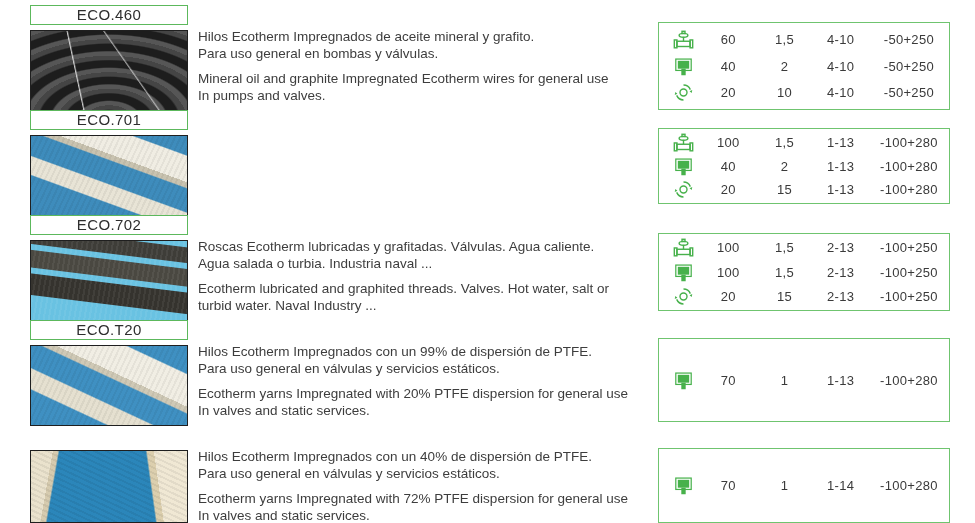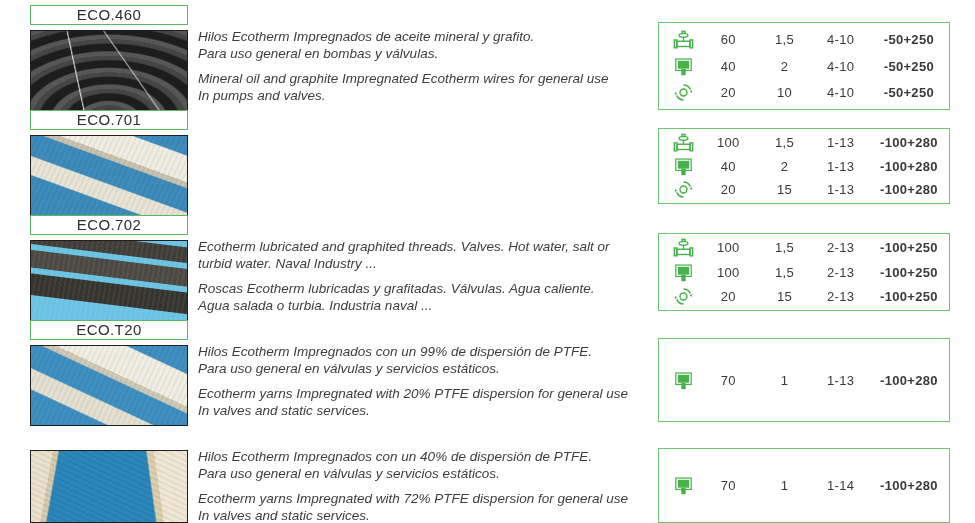--- a/index.html
+++ b/index.html
@@ -33,30 +33,30 @@
       linear-gradient(205deg, transparent 18%, #f1eee4 19% 40%, #cfc9b6 40% 44%, transparent 45%),
       linear-gradient(205deg, transparent 62%, #e5e0d0 63% 76%, transparent 77%),
       #3f90c2;}
   .p5{background:
       repeating-linear-gradient(25deg, rgba(0,0,0,.06) 0 2px, transparent 2px 5px),
       linear-gradient(100deg, #eae2cd 0 13%, #d6cbaf 13% 16%, transparent 17%),
       linear-gradient(262deg, #f0e8d4 0 20%, #dccfae 20% 24%, transparent 25%),
       #2b86ba;}
 
   .desc{position:absolute;left:170px;top:23px;width:460px;color:#3d3d3d;
-        font-style:italic;font-size:13.5px;line-height:17px;}
+        font-size:13.5px;line-height:17px;}
   .desc p{margin:0 0 8px;white-space:pre-line;}
 
   .table{position:absolute;left:630px;width:292px;border:1.5px solid #6fc46f;background:#fff;
          display:flex;flex-direction:column;justify-content:space-evenly;box-sizing:border-box;}
   .srow{display:flex;align-items:center;}
   .sicon{width:34px;margin-left:14px;color:#47b14b;display:flex;align-items:center;}
   .sicon svg{width:21px;height:21px;}
   .sval{width:70px;text-align:center;font-size:13px;color:#3a3a3a;letter-spacing:.3px;}
-  .sval.temp{width:100px;font-weight:bold;}
+  .sval.temp{width:100px;}
   .defs{position:absolute;width:0;height:0;overflow:hidden;}
 </style>
 </head>
 <body>
 
 <svg class="defs" aria-hidden="true">
   <symbol id="sym-valve" viewBox="0 0 24 24">
     <g fill="none" stroke="currentColor" stroke-width="1.6">
       <rect x="4.5" y="14" width="15" height="6"></rect>
       <rect x="1.5" y="12.5" width="3" height="9"></rect>
@@ -175,24 +175,24 @@
       </div>
     </div>
   </section>
 
   <section class="sec" style="top:215px">
     <div class="code-box">
       <span>ECO.702</span>
     </div>
     <div class="photo p3" title="Dark graphited braided packing coils on light blue background"></div>
     <div class="desc">
+      <p>Roscas Ecotherm lubricadas y grafitadas. Válvulas. Agua caliente.
+Agua salada o turbia. Industria naval ...</p>
       <p>Ecotherm lubricated and graphited threads. Valves. Hot water, salt or
 turbid water. Naval Industry ...</p>
-      <p>Roscas Ecotherm lubricadas y grafitadas. Válvulas. Agua caliente.
-Agua salada o turbia. Industria naval ...</p>
     </div>
     <div class="table" style="top:18px;height:78px">
       <div class="srow">
         <span class="sicon">
             <svg viewBox="0 0 24 24">
               <use href="#sym-valve"></use>
             </svg>
           </span>
         <span class="sval">100</span>
         <span class="sval">1,5</span>

